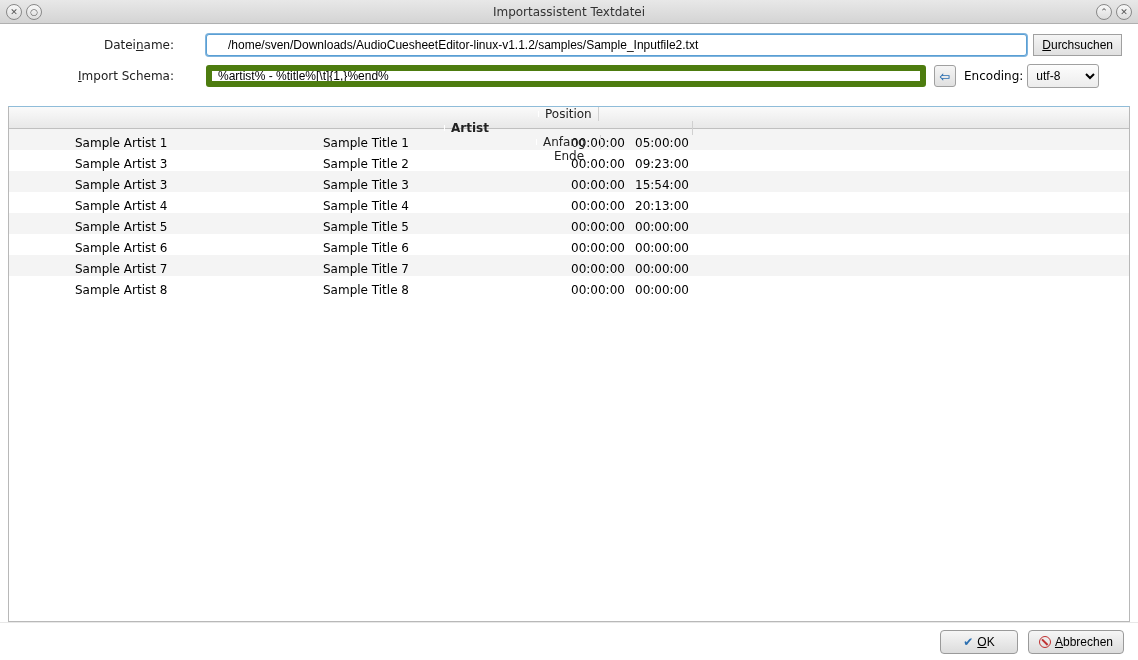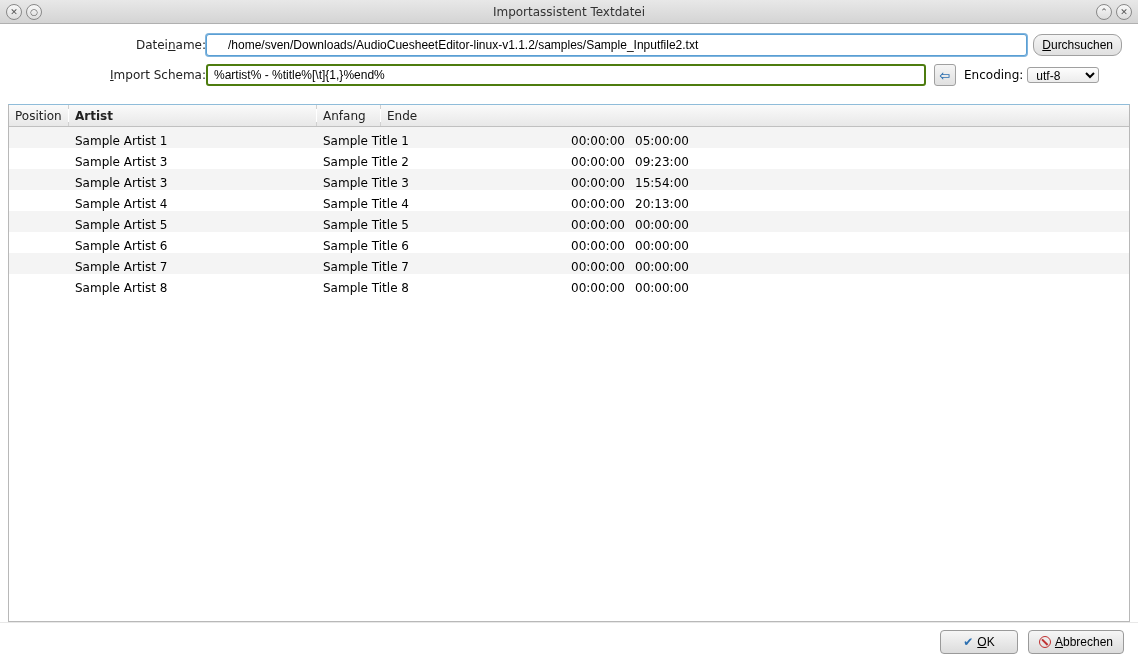--- a/index.html
+++ b/index.html
@@ -44,63 +44,63 @@
   padding: 10px 16px 6px 16px;
 }
 .form-row {
   display: flex;
   align-items: center;
   margin-bottom: 8px;
 }
 .form-label {
   width: 190px;
   text-align: right;
-  padding-right: 0;
+  padding-right: 32px;
   color: #222;
 }
 .form-label .ul { text-decoration: underline; }
 .text-input {
   flex: 1;
   height: 22px;
-  border: 2px solid #4d7c0f;
+  border: 6px solid #4d7c0f;
   border-radius: 3px;
   padding: 0 6px;
   font-size: 12px;
   background: #fff;
   outline: none;
 }
 .text-input.focused {
   border: 1px solid #5a9fd4;
   box-shadow: 0 0 0 1px #7fb4dd;
   padding-left: 21px;
 }
 .browse-btn {
   margin-left: 6px;
   height: 22px;
   padding: 0 8px;
   background: linear-gradient(to bottom, #f5f5f5, #e0e0e0);
   border: 1px solid #a0a0a0;
-  border-radius: 9px;
+  border-radius: 0;
   font-size: 12px;
   cursor: pointer;
 }
 .browse-btn .ul { text-decoration: underline; }
 .schema-row .text-input { flex: 0 0 720px; }
 .icon-btn {
   margin-left: 8px;
   width: 22px; height: 22px;
   border: 1px solid #a0a0a0;
   border-radius: 3px;
   background: linear-gradient(to bottom, #f5f5f5, #e0e0e0);
   display: flex; align-items: center; justify-content: center;
   cursor: pointer;
 }
 .enc-label { margin-left: 8px; margin-right: 4px; }
 .enc-select {
-  height: 16px;
+  height: 24px;
   border: 1px solid #a0a0a0;
   border-radius: 3px;
   padding: 0 4px;
   font-size: 12px;
   background: linear-gradient(to bottom, #fdfdfd, #ececec);
   width: 72px;
 }
 .table-wrap {
   margin: 4px 8px 0 8px;
   border: 1px solid #b8b8b8;
@@ -112,20 +112,21 @@
   display: flex; flex-direction: column;
 }
 .table-header {
   display: flex;
   height: 22px;
   background: linear-gradient(to bottom, #fafafa, #e8e8e8);
   border-bottom: 1px solid #c0c0c0;
   align-items: center;
   font-size: 12px;
   color: #222;
+  flex-direction: column;
 }
 .table-header .col {
   padding: 0 6px;
   border-right: 1px solid #d0d0d0;
   height: 100%;
   display: flex; align-items: center;
   position: relative;
 }
 .col::before {
   content: "";

